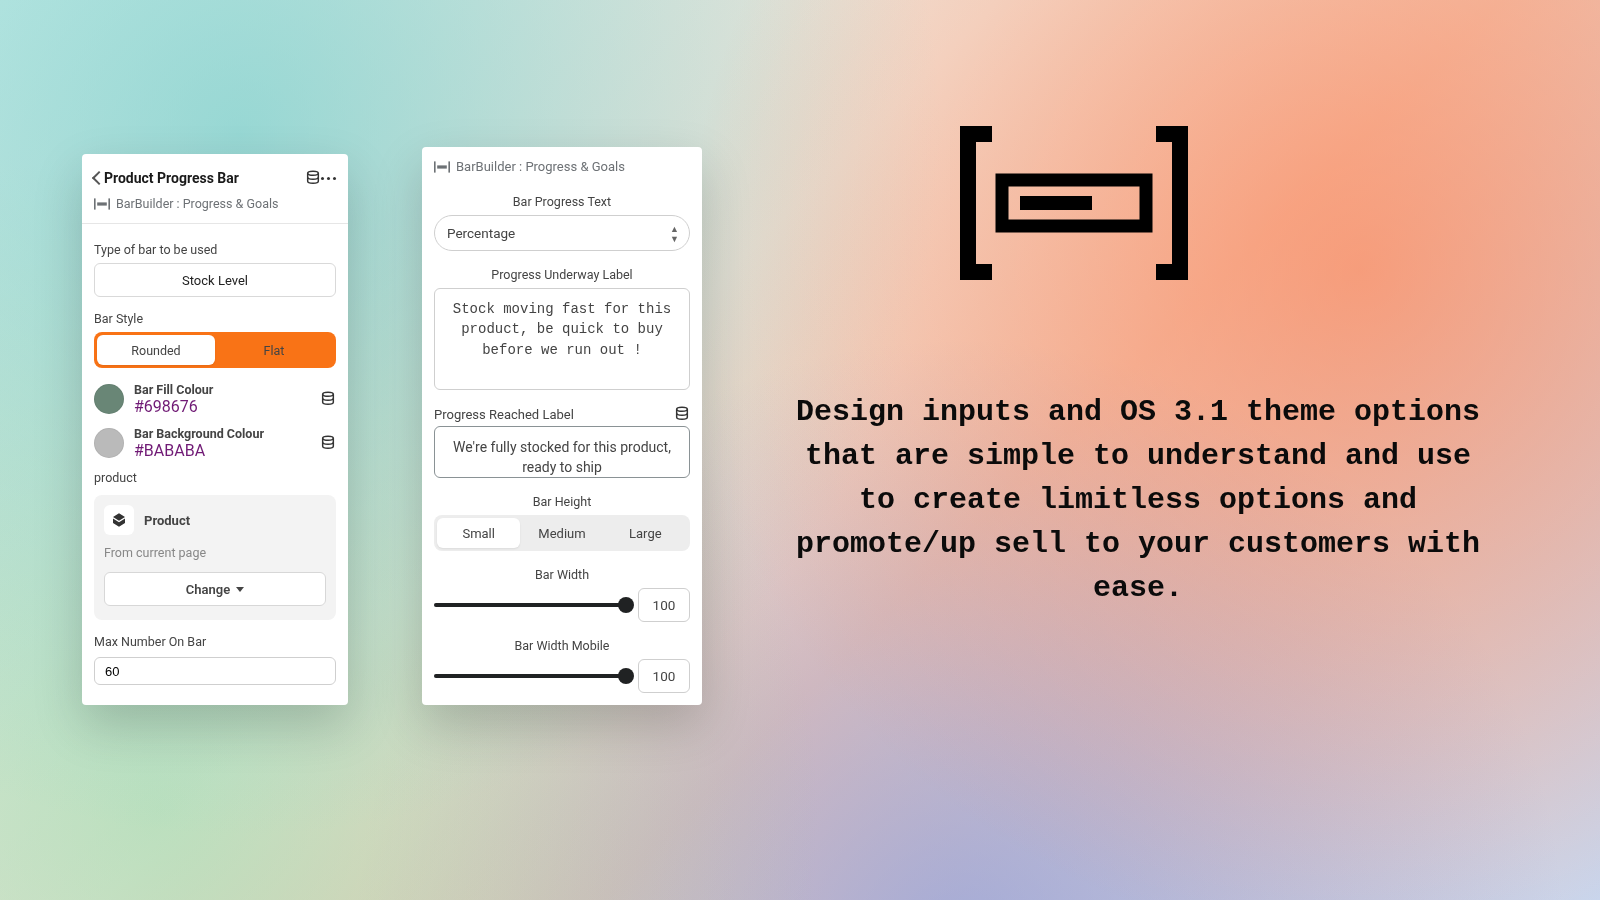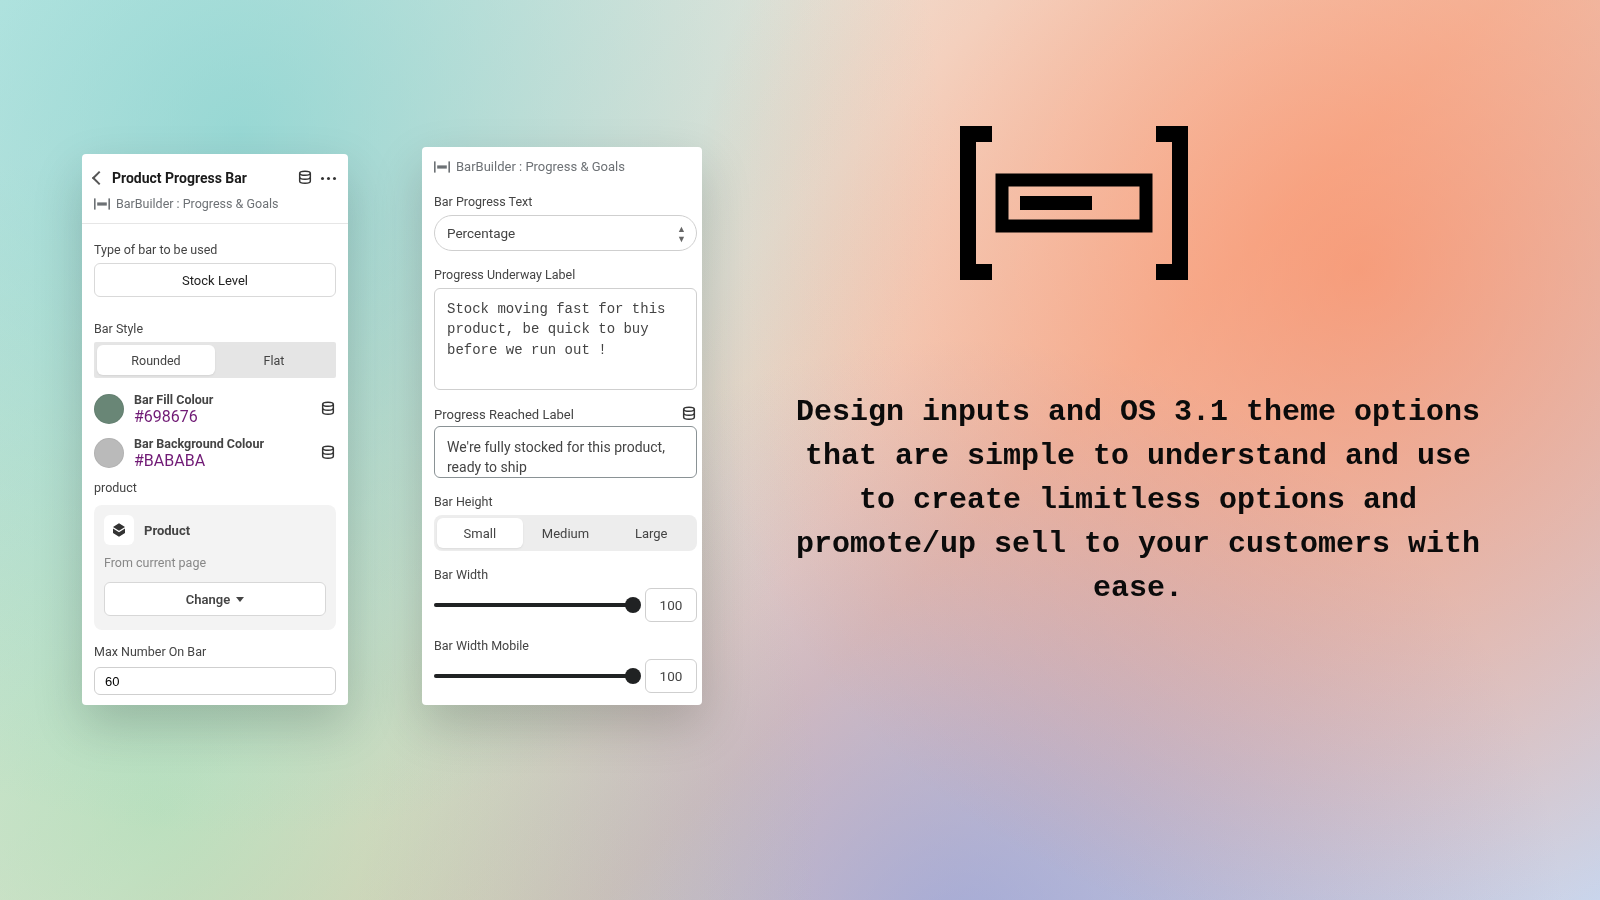--- a/index.html
+++ b/index.html
@@ -20,38 +20,38 @@
     background: #fff;
     border-radius: 4px;
     box-shadow: 0 20px 50px rgba(0,0,0,0.18);
     color: #1a1a1a;
     overflow: hidden;
   }
   .panel-a { left: 82px;  top: 154px; width: 266px; height: 551px; }
   .panel-b { left: 422px; top: 147px; width: 280px; height: 558px; padding-top: 0; }
 
   
-  .hdr { display:flex; align-items:center; gap:8px; padding:16px 12px 6px 12px; }
+  .hdr { display:flex; align-items:center; padding:16px 12px 6px 12px; }
   .chev { width:10px; height:10px; border-left:2px solid #555; border-bottom:2px solid #555; transform: rotate(45deg); }
   .hdr-title { font-weight:700; font-size:14px; flex:1; }
   .db-icon svg { display:block; }
   .dots { display:flex; gap:3px; }
   .dots span { width:3px; height:3px; border-radius:50%; background:#333; }
 
   .subline { display:flex; align-items:center; gap:6px; padding:4px 12px 12px 12px; color:#6d7175; font-size:12.5px; border-bottom:1px solid #e6e6e6; }
 
   .body { padding: 12px; font-size:12.5px; color:#444; }
   .label { display:block; margin:6px 0 6px 0; font-size:12.5px; color:#444; }
 
   .btn-block {
     width:100%; height:34px; border:1px solid #d9d9d9; border-radius:6px; background:#fff;
     display:flex; align-items:center; justify-content:center; font-size:13px; color:#222;
   }
 
-  .seg { display:flex; background:#e5e5e5; border-radius:2px; padding:3px; margin-top:4px; }
+  .seg { display:flex; background:#f97316; border-radius:8px; padding:3px; margin-top:4px; }
   .seg-item { flex:1; height:30px; display:flex; align-items:center; justify-content:center; font-size:12.5px; color:#444; border-radius:6px; }
   .seg-item.active { background:#fff; box-shadow:0 1px 2px rgba(0,0,0,.08); }
 
   .color-row { display:flex; align-items:center; gap:10px; margin-top:14px; }
   .swatch { width:30px; height:30px; border-radius:50%; border:1px solid rgba(0,0,0,.05); }
   .color-text .t1 { font-weight:700; font-size:12.5px; }
   .color-text .t2 { font-size:16px; color:#701a75; }
   .color-row .db-icon { margin-left:auto; }
 
   .product-block { margin-top:10px; background:#f3f3f3; border-radius:8px; padding:10px 10px 14px 10px; }
@@ -59,21 +59,21 @@
   .product-icon { width:30px; height:30px; background:#fff; border-radius:6px; display:flex; align-items:center; justify-content:center; }
   .from-page { color:#888; font-size:12.5px; margin-top:10px; }
 
   .change-btn { margin-top:12px; height:34px; border:1px solid #d7d7d7; border-radius:6px; background:#fff; display:flex; align-items:center; justify-content:center; gap:6px; font-size:13px; font-weight:600; }
   .caret { display:inline-block; border-left:4px solid transparent; border-right:4px solid transparent; border-top:5px solid #444; }
 
   .text-input { width:100%; height:28px; border:1px solid #cfcfcf; border-radius:6px; padding:0 10px; font-size:13px; margin-top:2px; }
 
   
   .panel-b .sublineB { display:flex; align-items:center; gap:6px; padding:12px 12px 8px 12px; color:#6d7175; font-size:13px; }
-  .panel-b .bodyB { padding:4px 5px 0 12px; font-size:13px; color:#444; }
+  .panel-b .bodyB { padding:4px 12px 0 12px; font-size:13px; color:#444;text-align:center; }
   .select { position:relative; width:100%; height:36px; border:1px solid #cfcfcf; border-radius:18px; display:flex; align-items:center; padding:0 12px; font-size:13.5px; margin-top:4px; }
   .select-caret { position:absolute; right:10px; top:8px; font-size:9px; line-height:10px; color:#666; }
   .textarea { width:100%; border:1px solid #cfcfcf; border-radius:6px; padding:10px 12px; font-family: Menlo, Consolas, "Courier New", monospace; font-size:14px; line-height:1.45; margin-top:4px; white-space:pre-wrap; }
   .textarea-plain { font-family: inherit; border:1.5px solid #8a9295; }
   .row-between { display:flex; justify-content:space-between; align-items:center; margin-top:16px; }
   .seg3 { display:flex; background:#ededed; border-radius:8px; padding:3px; margin-top:6px; }
   .seg3 .seg-item { font-size:13px; }
   .slider-row { display:flex; align-items:center; gap:12px; margin-top:6px; }
   .slider { position:relative; flex:1; height:20px; }
   .track { position:absolute; left:0; right:0; top:50%; transform:translateY(-50%); height:4px; background:#d5d5d5; border-radius:4px; }
@@ -113,21 +113,21 @@
       </svg>
     <span>BarBuilder : Progress &amp; Goals</span>
   </div>
 
   <div class="body">
     <span class="label">Type of bar to be used</span>
     <div class="btn-block">
         <span>Stock Level</span>
       </div>
 
-    <span class="label" style="margin-top:24px">Bar Style</span>
+    <span class="label" style="margin-top:14px">Bar Style</span>
     <div class="seg">
       <div class="seg-item active">
           <span>Rounded</span>
         </div>
       <div class="seg-item">
           <span>Flat</span>
         </div>
     </div>
 
     <div class="color-row">

